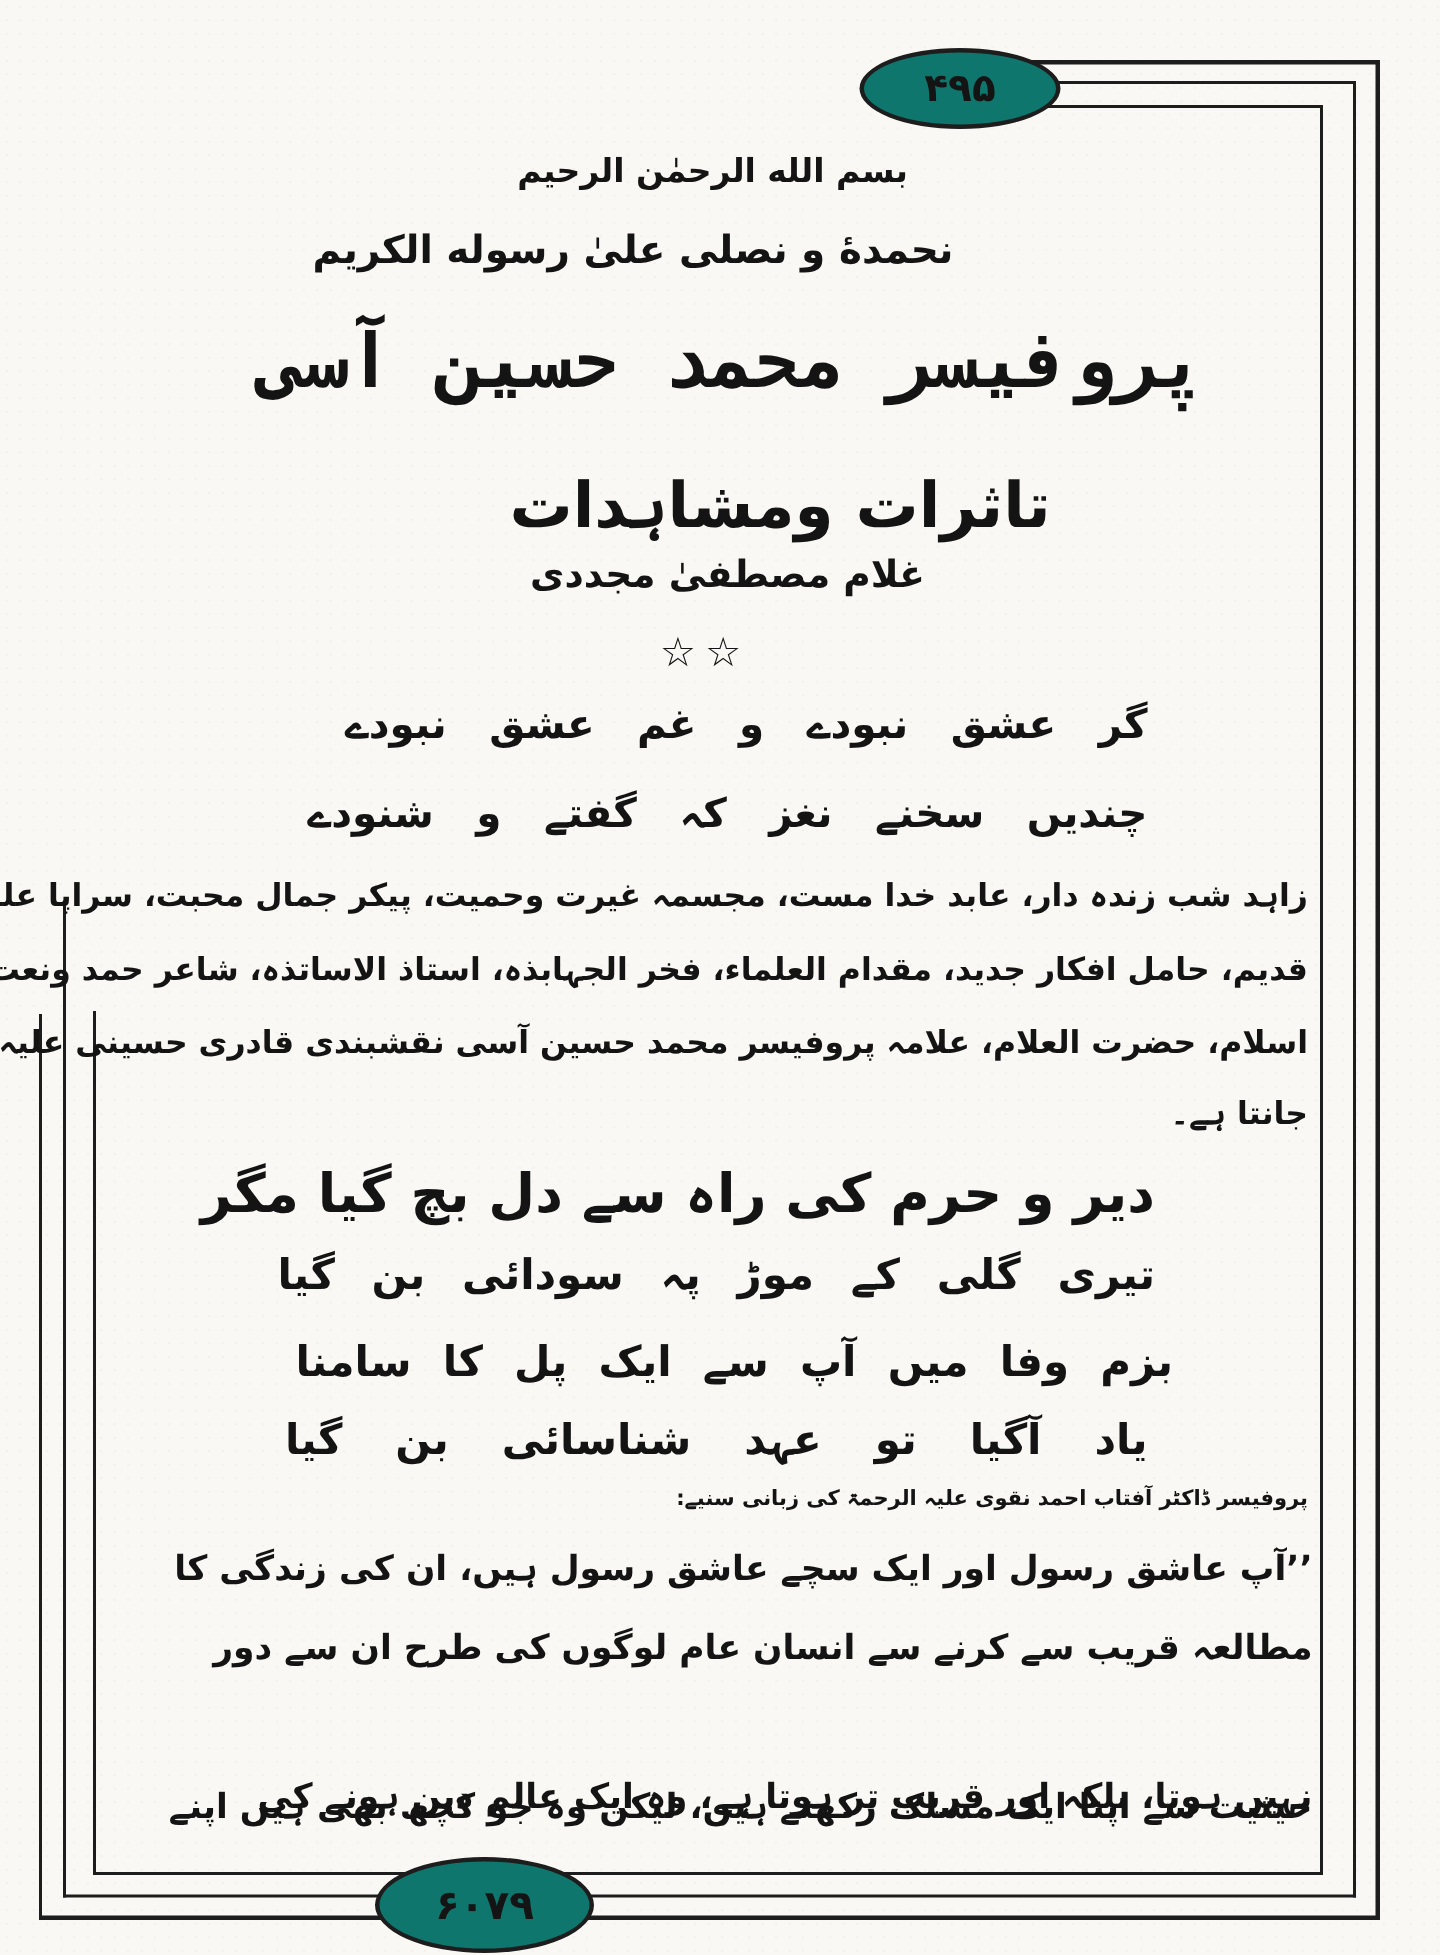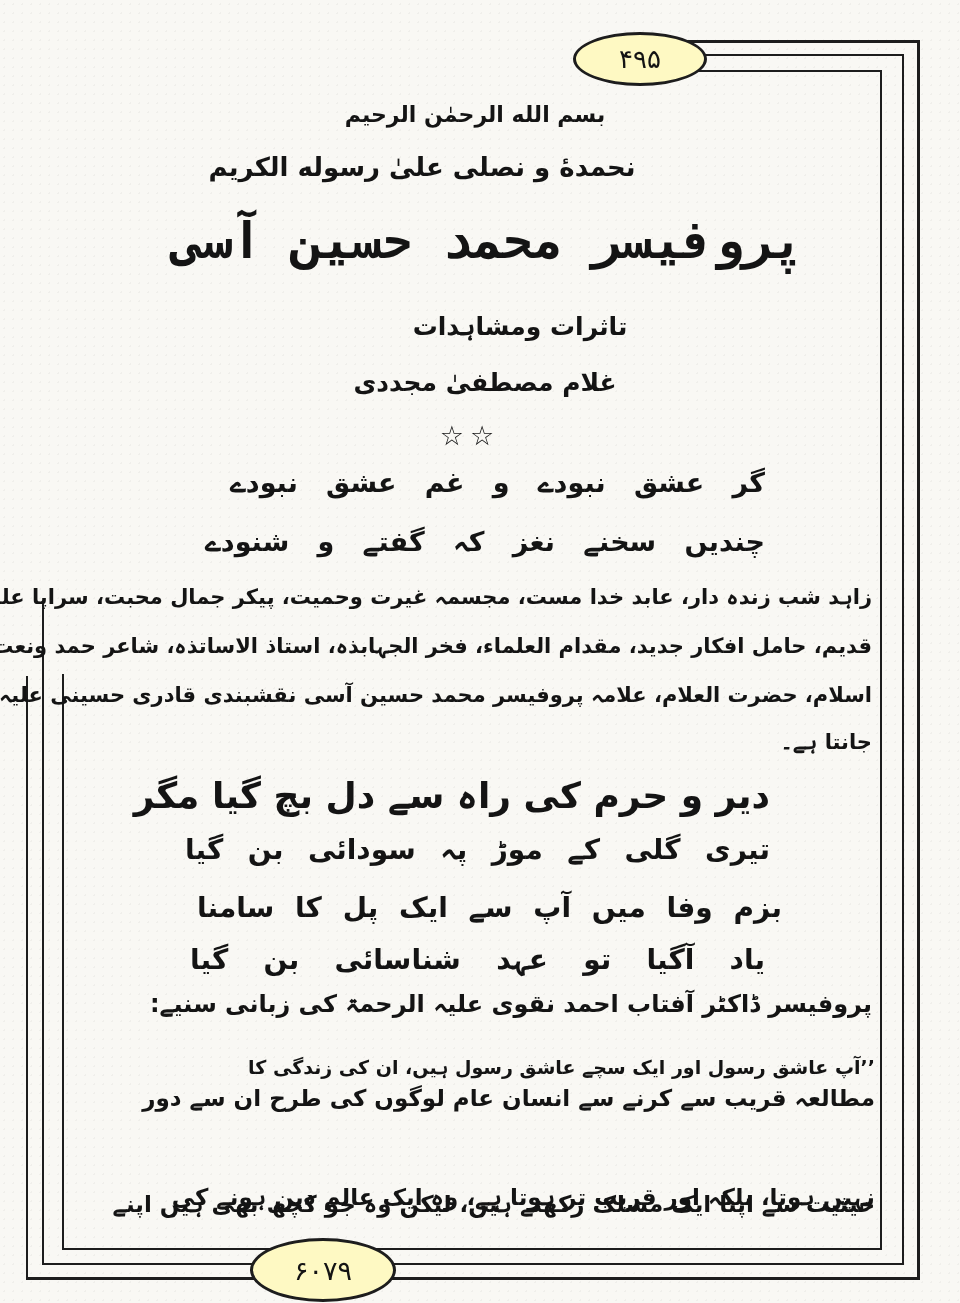--- a/index.html
+++ b/index.html
@@ -15,22 +15,22 @@
   .abs{position:absolute;}
   .ink{background:#1d1d1d;}
   
   .hline{height:2px;}
   .hline.bold{height:3px;}
   .vline{width:2px;}
   .vline.bold{width:3px;}
   
   .oval{
     border:3px solid #1d1d1d;border-radius:50%;
-    background:#fef9c3;display:flex;align-items:center;justify-content:center;
-    font-weight:normal;
+    background:#0f766e;display:flex;align-items:center;justify-content:center;
+    font-weight:bold;
   }
   .center{text-align:center;}
   .spread{
     direction:rtl;text-align:justify;text-align-last:justify;
     white-space:nowrap;font-weight:bold;
   }
   .jline{
     direction:rtl;text-align:justify;text-align-last:justify;
     white-space:nowrap;font-weight:bold;
   }
@@ -63,37 +63,37 @@
 <div class="abs oval" style="top:1238px;left:250px;width:140px;height:58px;font-size:27px;">
   <span class="rtl">۶۰۷۹</span>
 </div>
 
 <div class="abs heading center" style="top:102px;left:80px;width:790px;font-size:22px;">بسم الله الرحمٰن الرحیم</div>
 
 <div class="abs heading center" style="top:152px;left:17px;width:810px;font-size:26px;">نحمدهٔ و نصلی علیٰ رسوله الکریم</div>
 
 <div class="abs heading center" style="top:212px;left:60px;width:855px;font-size:50px;font-family:Liberation Mono, monospace;">پروفیسر محمد حسین آسی</div>
 
-<div class="abs heading center" style="top:312px;left:80px;width:880px;font-size:25px;">تاثرات ومشاہدات</div>
+<div class="abs heading center" style="top:312px;left:80px;width:880px;font-size:42px;">تاثرات ومشاہدات</div>
 
 <div class="abs heading center" style="top:368px;left:25px;width:920px;font-size:25px;">غلام مصطفیٰ مجددی</div>
 
 <div class="abs center" style="top:420px;left:0;width:940px;font-size:27px;letter-spacing:6px;">☆☆</div>
 
 <div class="abs spread" style="top:467px;left:230px;width:535px;font-size:27px;">گر عشق نبودے و غم عشق نبودے</div>
 <div class="abs spread" style="top:526px;left:205px;width:560px;font-size:27px;">چندیں سخنے نغز کہ گفتے و شنودے</div>
 
 <div class="abs jline" style="top:585px;left:68px;width:804px;font-size:21px;">زاہد شب زندہ دار، عابد خدا مست، مجسمہ غیرت وحمیت، پیکر جمال محبت، سراپا علم و آگہی، وارث علوم</div>
 <div class="abs jline" style="top:634px;left:68px;width:804px;font-size:21px;">قدیم، حامل افکار جدید، مقدام العلماء، فخر الجہابذہ، استاذ الاساتذہ، شاعر حمد ونعت، ادیب انشاء طراز، مفکر</div>
 <div class="abs jline" style="top:683px;left:68px;width:804px;font-size:21px;">اسلام، حضرت العلام، علامہ پروفیسر محمد حسین آسی نقشبندی قادری حسینی علیہ الرحمۃ جیسی شخصیت کو ایک زمانہ</div>
 <div class="abs rline" style="top:730px;right:88px;font-size:21px;">جانتا ہے۔</div>
 
 <div class="abs spread" style="top:775px;left:185px;width:585px;font-size:36px;">دیر و حرم کی راہ سے دل بچ گیا مگر</div>
 <div class="abs spread" style="top:833px;left:185px;width:585px;font-size:28px;">تیری گلی کے موڑ پہ سودائی بن گیا</div>
 <div class="abs spread" style="top:891px;left:185px;width:585px;font-size:28px;margin-left:12px;">بزم وفا میں آپ سے ایک پل کا سامنا</div>
 <div class="abs spread" style="top:943px;left:190px;width:575px;font-size:28px;">یاد آگیا تو عہد شناسائی بن گیا</div>
 
-<div class="abs rline" style="top:990px;right:88px;font-size:24px;">پروفیسر ڈاکٹر آفتاب احمد نقوی علیہ الرحمۃ کی زبانی سنیے:</div>
+<div class="abs rline" style="top:990px;right:88px;font-size:14px;">پروفیسر ڈاکٹر آفتاب احمد نقوی علیہ الرحمۃ کی زبانی سنیے:</div>
 
-<div class="abs jline" style="top:1056px;right:85px;width:590px;font-size:19px;">’’آپ عاشق رسول اور ایک سچے عاشق رسول ہیں، ان کی زندگی کا</div>
+<div class="abs jline" style="top:1032px;right:85px;width:590px;font-size:23px;">’’آپ عاشق رسول اور ایک سچے عاشق رسول ہیں، ان کی زندگی کا</div>
 <div class="abs jline" style="top:1085px;right:85px;width:640px;font-size:23px;">مطالعہ قریب سے کرنے سے انسان عام لوگوں کی طرح ان سے دور</div>
 <div class="abs jline" style="top:1138px;right:85px;width:640px;font-size:23px;margin-top:46px;">نہیں ہوتا، بلکہ اور قریب تر ہوتا ہے، وہ ایک عالم دین ہونے کی</div>
 <div class="abs jline" style="top:1191px;right:85px;width:640px;font-size:23px;">حیثیت سے اپنا ایک مسلک رکھتے ہیں، لیکن وہ جو کچھ بھی ہیں اپنے</div>
 
 </body></html>

